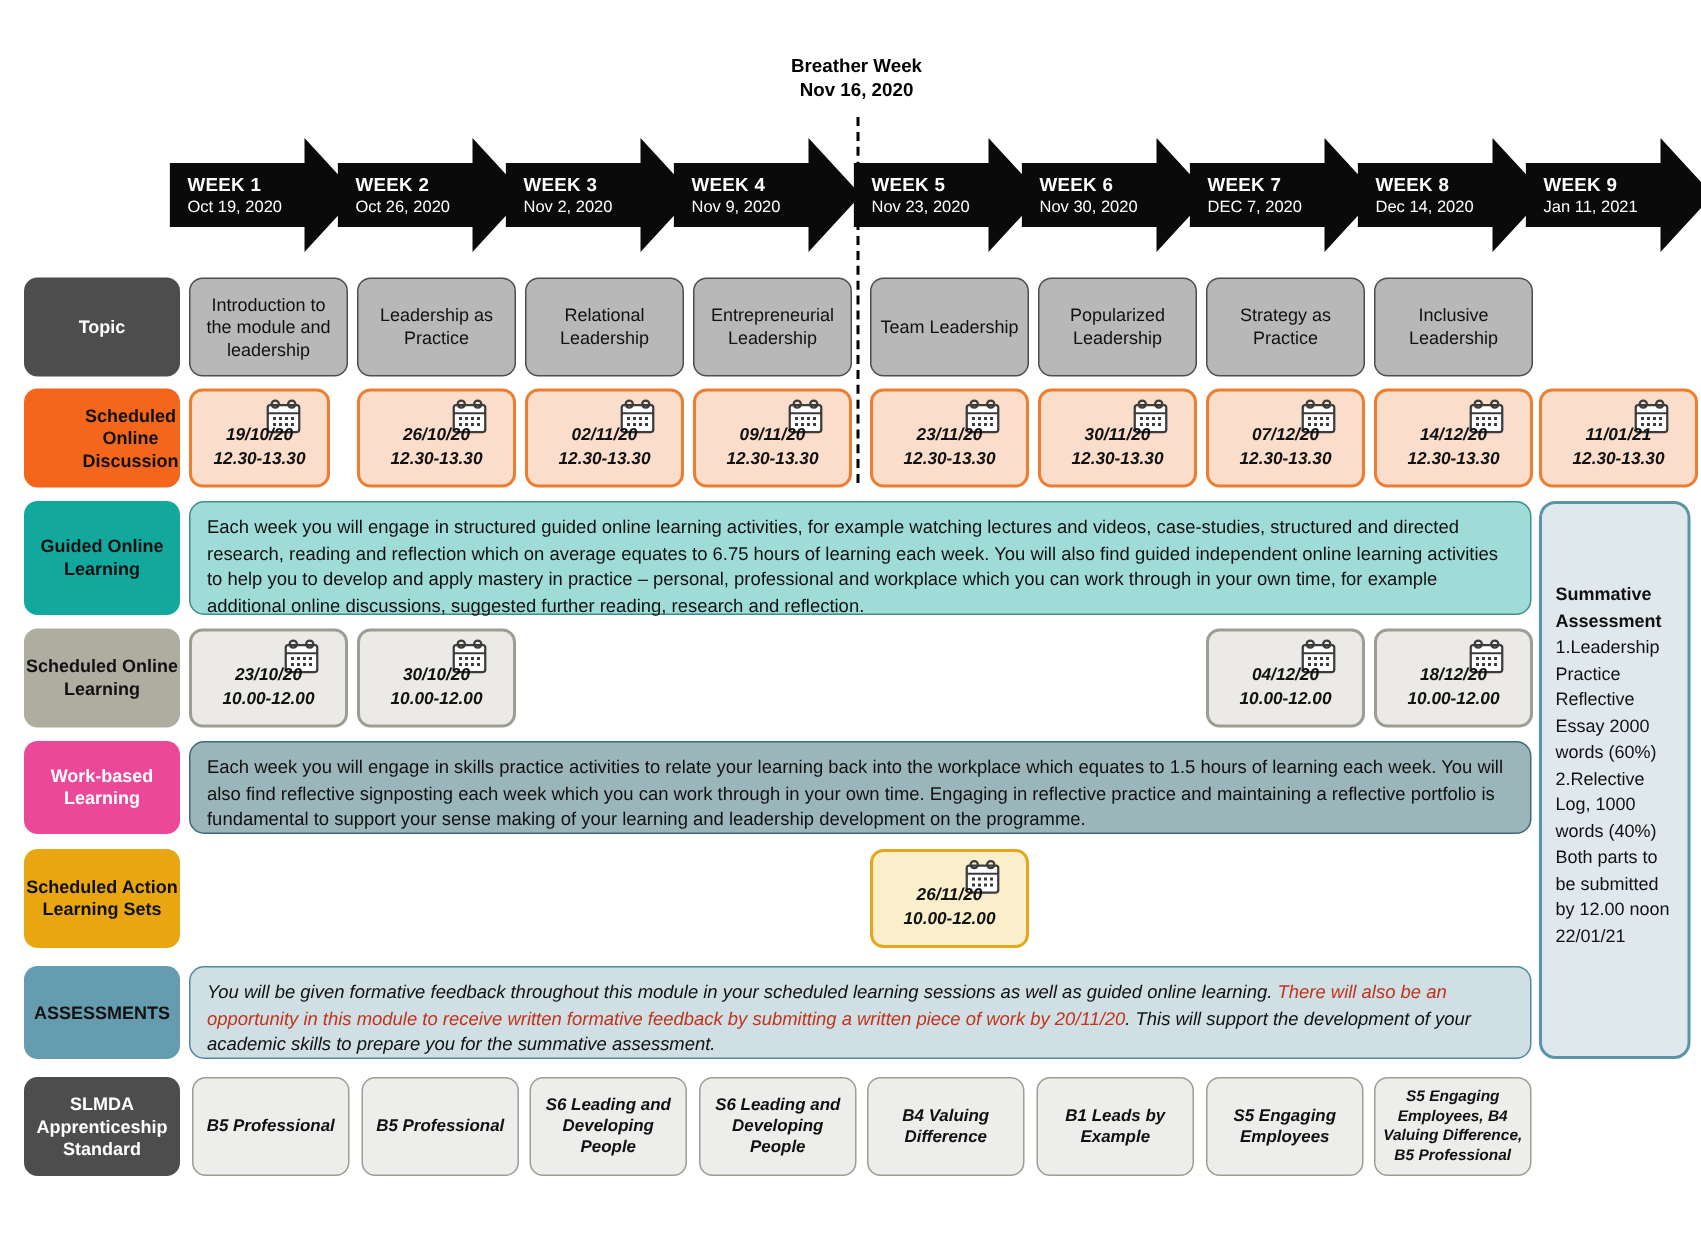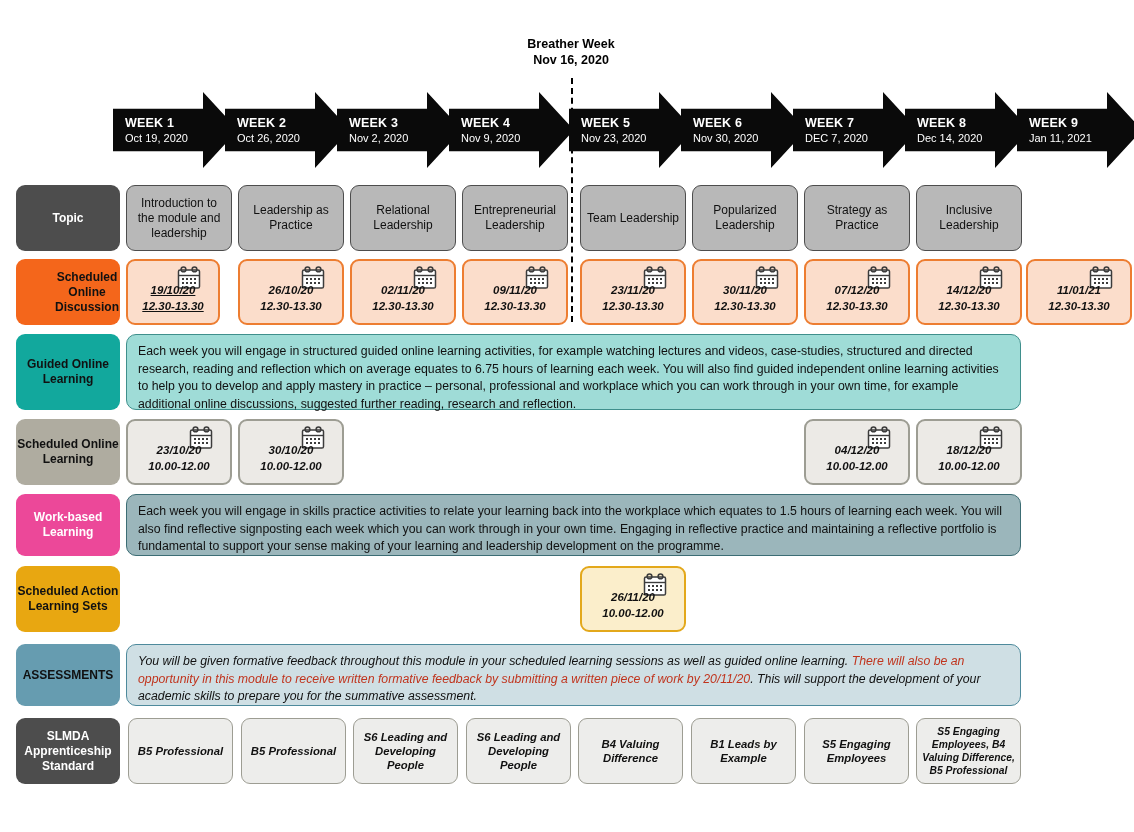--- a/index.html
+++ b/index.html
@@ -158,21 +158,21 @@
       <div class="cell topic-cell" style="left: 238px; width: 106px; top: 185px; height: 66px; padding: 0px 5px;">Leadership as Practice</div>
       <div class="cell topic-cell" style="left: 350px; width: 106px; top: 185px; height: 66px; padding: 0px 5px;">Relational Leadership</div>
       <div class="cell topic-cell" style="left: 462px; width: 106px; top: 185px; height: 66px; padding: 0px 5px;">Entrepreneurial Leadership</div>
       <div class="cell topic-cell" style="left: 580px; width: 106px; top: 185px; height: 66px; padding: 0px 5px;">Team Leadership</div>
       <div class="cell topic-cell" style="left: 692px; width: 106px; top: 185px; height: 66px; padding: 0px 5px;">Popularized Leadership</div>
       <div class="cell topic-cell" style="left: 804px; width: 106px; top: 185px; height: 66px; padding: 0px 5px;">Strategy as Practice</div>
       <div class="cell topic-cell" style="left: 916px; width: 106px; top: 185px; height: 66px; padding: 0px 5px;">Inclusive Leadership</div>
     </div>
 
   <div id="sod-row">
-      <div class="cell date-cell date-orange" style="left: 126px; top: 259px; width: 94px; height: 66px; position: absolute; text-decoration: underline;">
+      <div class="cell date-cell date-orange" style="left: 126px; top: 259px; width: 94px; height: 66px; position: absolute;">
         <span class="cal"><svg viewBox="0 0 26 24" width="26" height="24">
             <rect x="2.5" y="4" width="21" height="18" rx="1.6" fill="#fff" stroke="#3c3c3c" stroke-width="1.5"></rect>
             <line x1="2.5" y1="9.5" x2="23.5" y2="9.5" stroke="#3c3c3c" stroke-width="1.4"></line>
             <circle cx="7.5" cy="3.4" r="2.4" fill="none" stroke="#3c3c3c" stroke-width="1.5"></circle>
             <circle cx="18.5" cy="3.4" r="2.4" fill="none" stroke="#3c3c3c" stroke-width="1.5"></circle>
             <g fill="#3c3c3c">
               <rect x="6" y="12" width="2" height="2"></rect>
               <rect x="10" y="12" width="2" height="2"></rect>
               <rect x="14" y="12" width="2" height="2"></rect>
               <rect x="18" y="12" width="2" height="2"></rect>
@@ -494,14 +494,18 @@
       <div class="cell std-cell" style="left: 128px; width: 105px; top: 718px; height: 66px; padding: 0px 4px;">B5 Professional</div>
       <div class="cell std-cell" style="left: 241px; width: 105px; top: 718px; height: 66px; padding: 0px 4px;">B5 Professional</div>
       <div class="cell std-cell" style="left: 353px; width: 105px; top: 718px; height: 66px; padding: 0px 4px;">S6 Leading and Developing People</div>
       <div class="cell std-cell" style="left: 466px; width: 105px; top: 718px; height: 66px; padding: 0px 4px;">S6 Leading and Developing People</div>
       <div class="cell std-cell" style="left: 578px; width: 105px; top: 718px; height: 66px; padding: 0px 4px;">B4 Valuing Difference</div>
       <div class="cell std-cell" style="left: 691px; width: 105px; top: 718px; height: 66px; padding: 0px 4px;">B1 Leads by Example</div>
       <div class="cell std-cell" style="left: 804px; width: 105px; top: 718px; height: 66px; padding: 0px 4px;">S5 Engaging Employees</div>
       <div class="cell std-cell small" style="left: 916px; width: 105px; top: 718px; height: 66px; padding: 0px 4px;">S5 Engaging Employees, B4 Valuing Difference, B5 Professional</div>
     </div>
 
+  <div class="summative">
+    <b>Summative Assessment</b>
+    <span>1.Leadership Practice Reflective Essay 2000 words (60%) 2.Relective Log, 1000 words (40%) Both parts to be submitted by 12.00 noon 22/01/21</span>
+  </div>
 
 </div>
 
 </body></html>

